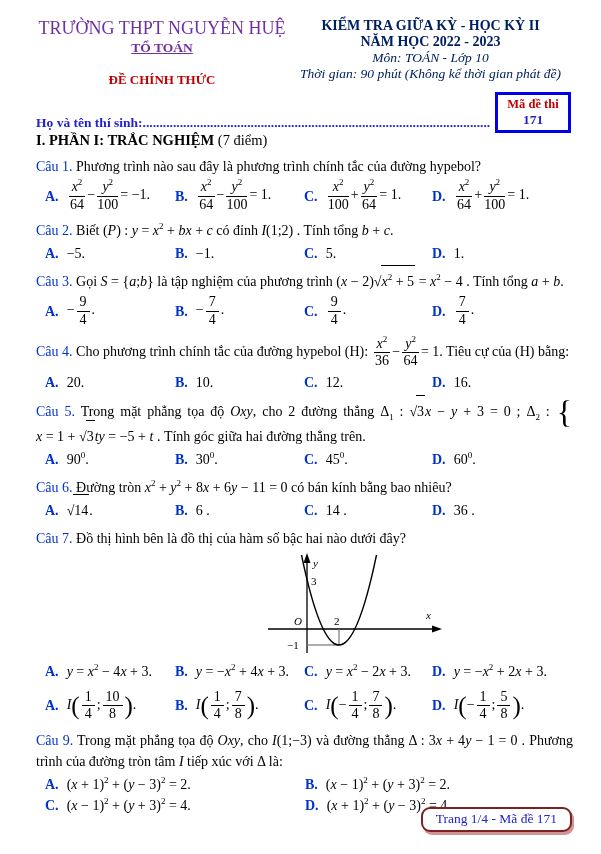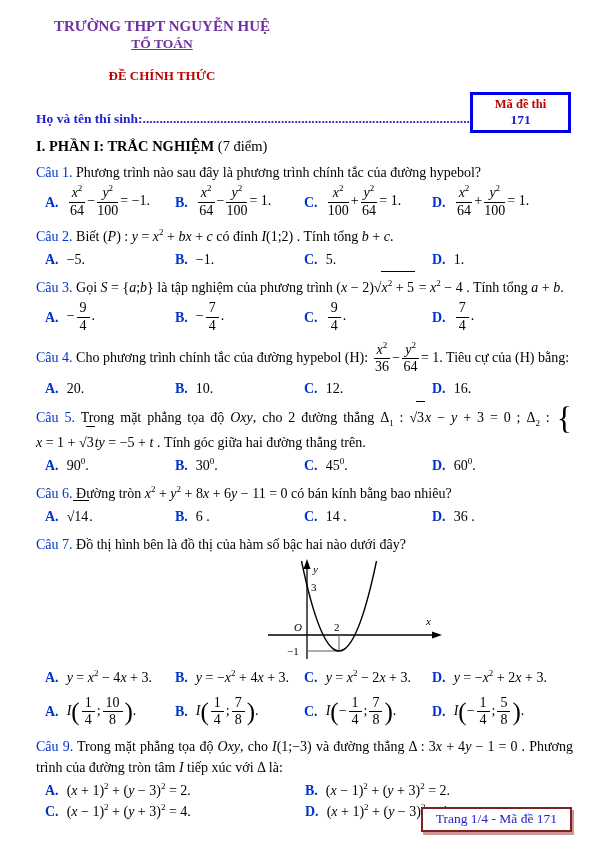--- a/index.html
+++ b/index.html
@@ -8,35 +8,35 @@
     width:601px;height:854px;position:relative;overflow:hidden;
     font-family:"Liberation Serif","DejaVu Serif",serif;
     font-size:14px;color:#000;
   }
   .page{padding:18px 28px 0 36px}
 
   
   .header{display:flex;align-items:flex-start}
   .h-left{width:252px;text-align:center}
   .h-right{flex:1;text-align:center}
-  .school{color:var(--purple);font-weight:bold;font-size:15px}
+  .school{color:var(--purple);font-weight:normal;font-size:18px}
   .dept{color:var(--purple);font-weight:bold;text-decoration:underline;font-size:13.5px;margin-top:1px}
   .exam-label{color:var(--dark_red);font-weight:bold;font-size:13px;margin-top:16px}
   .t1,.t2{color:var(--navy);font-weight:bold;font-size:14px}
   .subj,.dur{color:var(--navy);font-style:italic;font-size:13.5px}
   .code-box{
-    position:absolute;right:30px;top:92px;width:101px;background:#fff;
+    position:absolute;right:30px;top:92px;width:76px;background:#fff;
     border:3px solid var(--box_blue);text-align:center;padding:1px 2px 2px;
   }
   .cb-label{color:var(--dark_red);font-weight:bold;font-size:12.5px;line-height:1.3}
   .cb-code{color:var(--blue);font-weight:bold;font-size:13.5px;line-height:1.2}
   .name-row{margin-top:27px;color:var(--blue);font-weight:bold;font-size:13.5px;white-space:nowrap;overflow:hidden;width:455px}
 
   
-  .section-title{margin-top:11px;font-size:14.5px}
+  .section-title{margin-top:1px;font-size:14.5px}
   .section-title .st-b{font-weight:bold}
   .q{margin-top:7px}
   .q-body{text-align:justify;line-height:1.5}
   .q-label{color:var(--qblue);font-weight:normal}
   .opts{display:grid;padding-left:9px;margin-top:2px}
   .cols4{grid-template-columns:130px 129px 128px 1fr}
   .cols2{grid-template-columns:260px 1fr}
   .opt{line-height:1.5;display:flex;align-items:center}
   .ol{color:var(--qblue);font-weight:bold;margin-right:8px}
   .oc{display:inline-block}
@@ -54,35 +54,41 @@
   .bp{font-size:25px;font-weight:400;vertical-align:middle;line-height:.9}
 
   
   .fig{width:192px;height:104px;margin:2px 0 0 224px}
   .fig text{font-size:11px}
   .fig .lbl-i{font-style:italic}
 
   
   .footer{
     position:absolute;right:29px;bottom:22px;
-    border:2px solid var(--footer_border);border-radius:0;
+    border:2px solid var(--footer_border);border-radius:9px;
     padding:2px 13px 3px;color:var(--blue);font-size:13.5px;
     box-shadow:2px 3px 0 var(--footer_shadow);background:#fff;
   }
 </style>
 </head>
 <body>
 
 <div class="page">
 
   <div class="header">
     <div class="h-left">
       <div class="school">TRƯỜNG THPT NGUYỄN HUỆ</div>
       <div class="dept">TỔ TOÁN</div>
       <div class="exam-label">ĐỀ CHÍNH THỨC</div>
+    </div>
+    <div class="h-right">
+      <div class="t1">KIỂM TRA GIỮA KỲ - HỌC KỲ II</div>
+      <div class="t2">NĂM HỌC 2022 - 2023</div>
+      <div class="subj">Môn: TOÁN - Lớp 10</div>
+      <div class="dur">Thời gian: 90 phút (Không kể thời gian phát đề)</div>
     </div>
   </div>
 
   <div class="code-box">
     <div class="cb-label">Mã đề thi</div>
     <div class="cb-code">171</div>
   </div>
 
   <div class="name-row">
     <span>Họ và tên thí sinh:..............................................................................................................</span>

